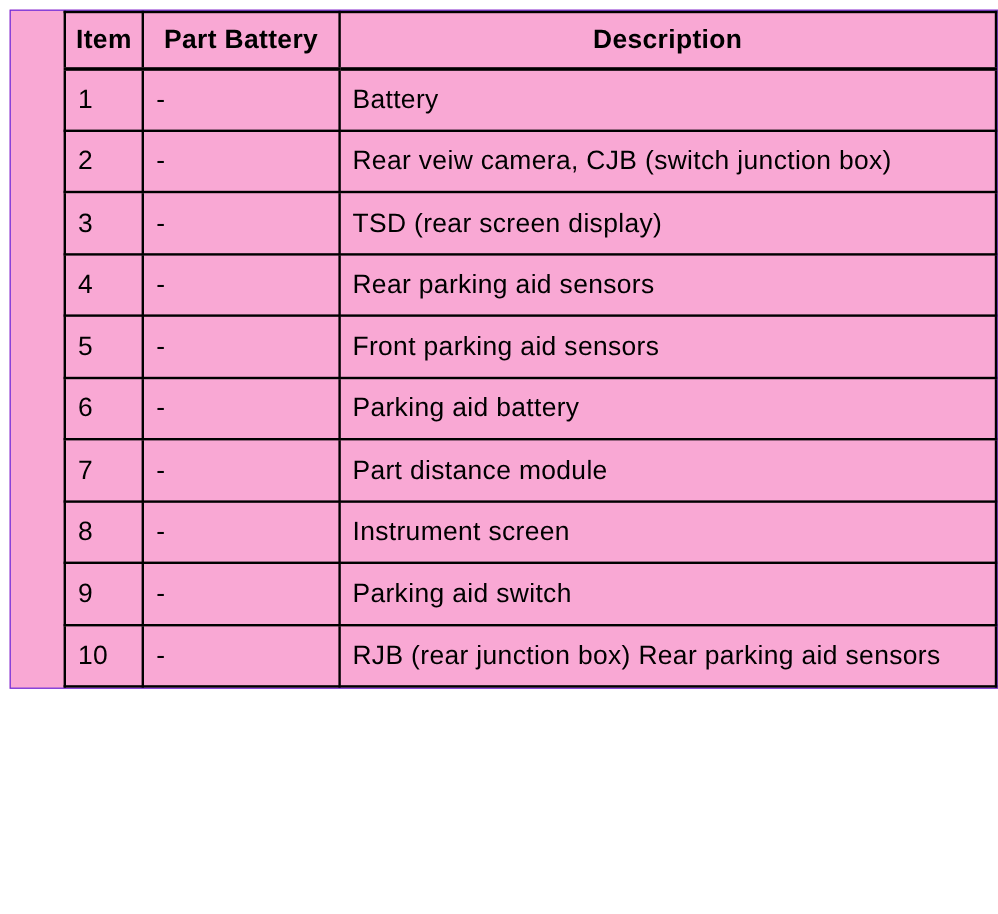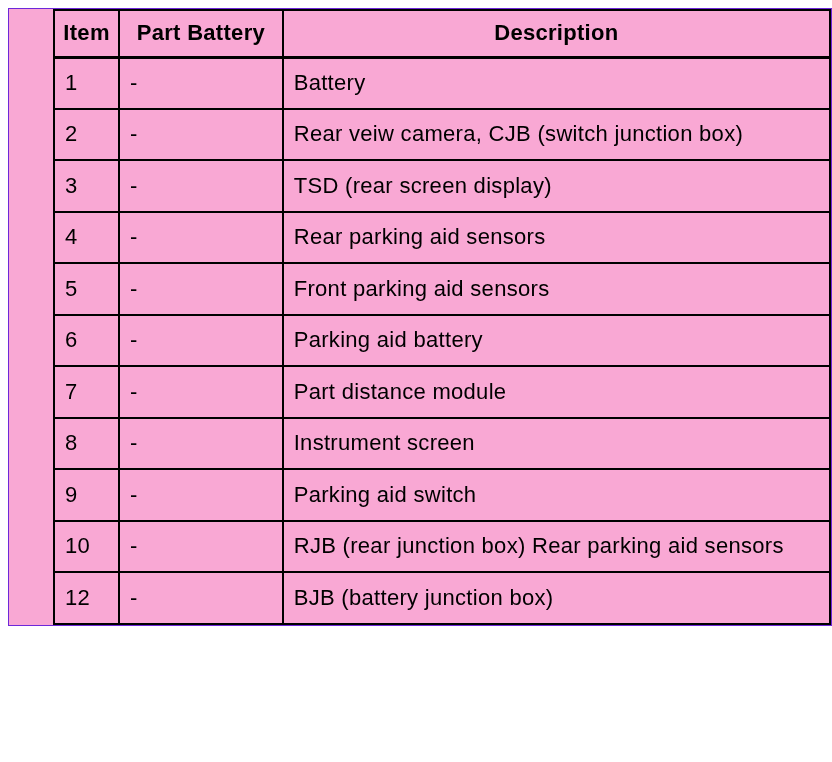--- a/index.html
+++ b/index.html
@@ -111,20 +111,15 @@
         <tr>
           <td>9</td>
           <td>-</td>
           <td>Parking aid switch</td>
         </tr>
         <tr>
           <td>10</td>
           <td>-</td>
           <td>RJB (rear junction box) Rear parking aid sensors</td>
         </tr>
-        <tr>
-          <td>12</td>
-          <td>-</td>
-          <td>BJB (battery junction box)</td>
-        </tr>
       </tbody>
   </table>
 </div>
 
 </body></html>

